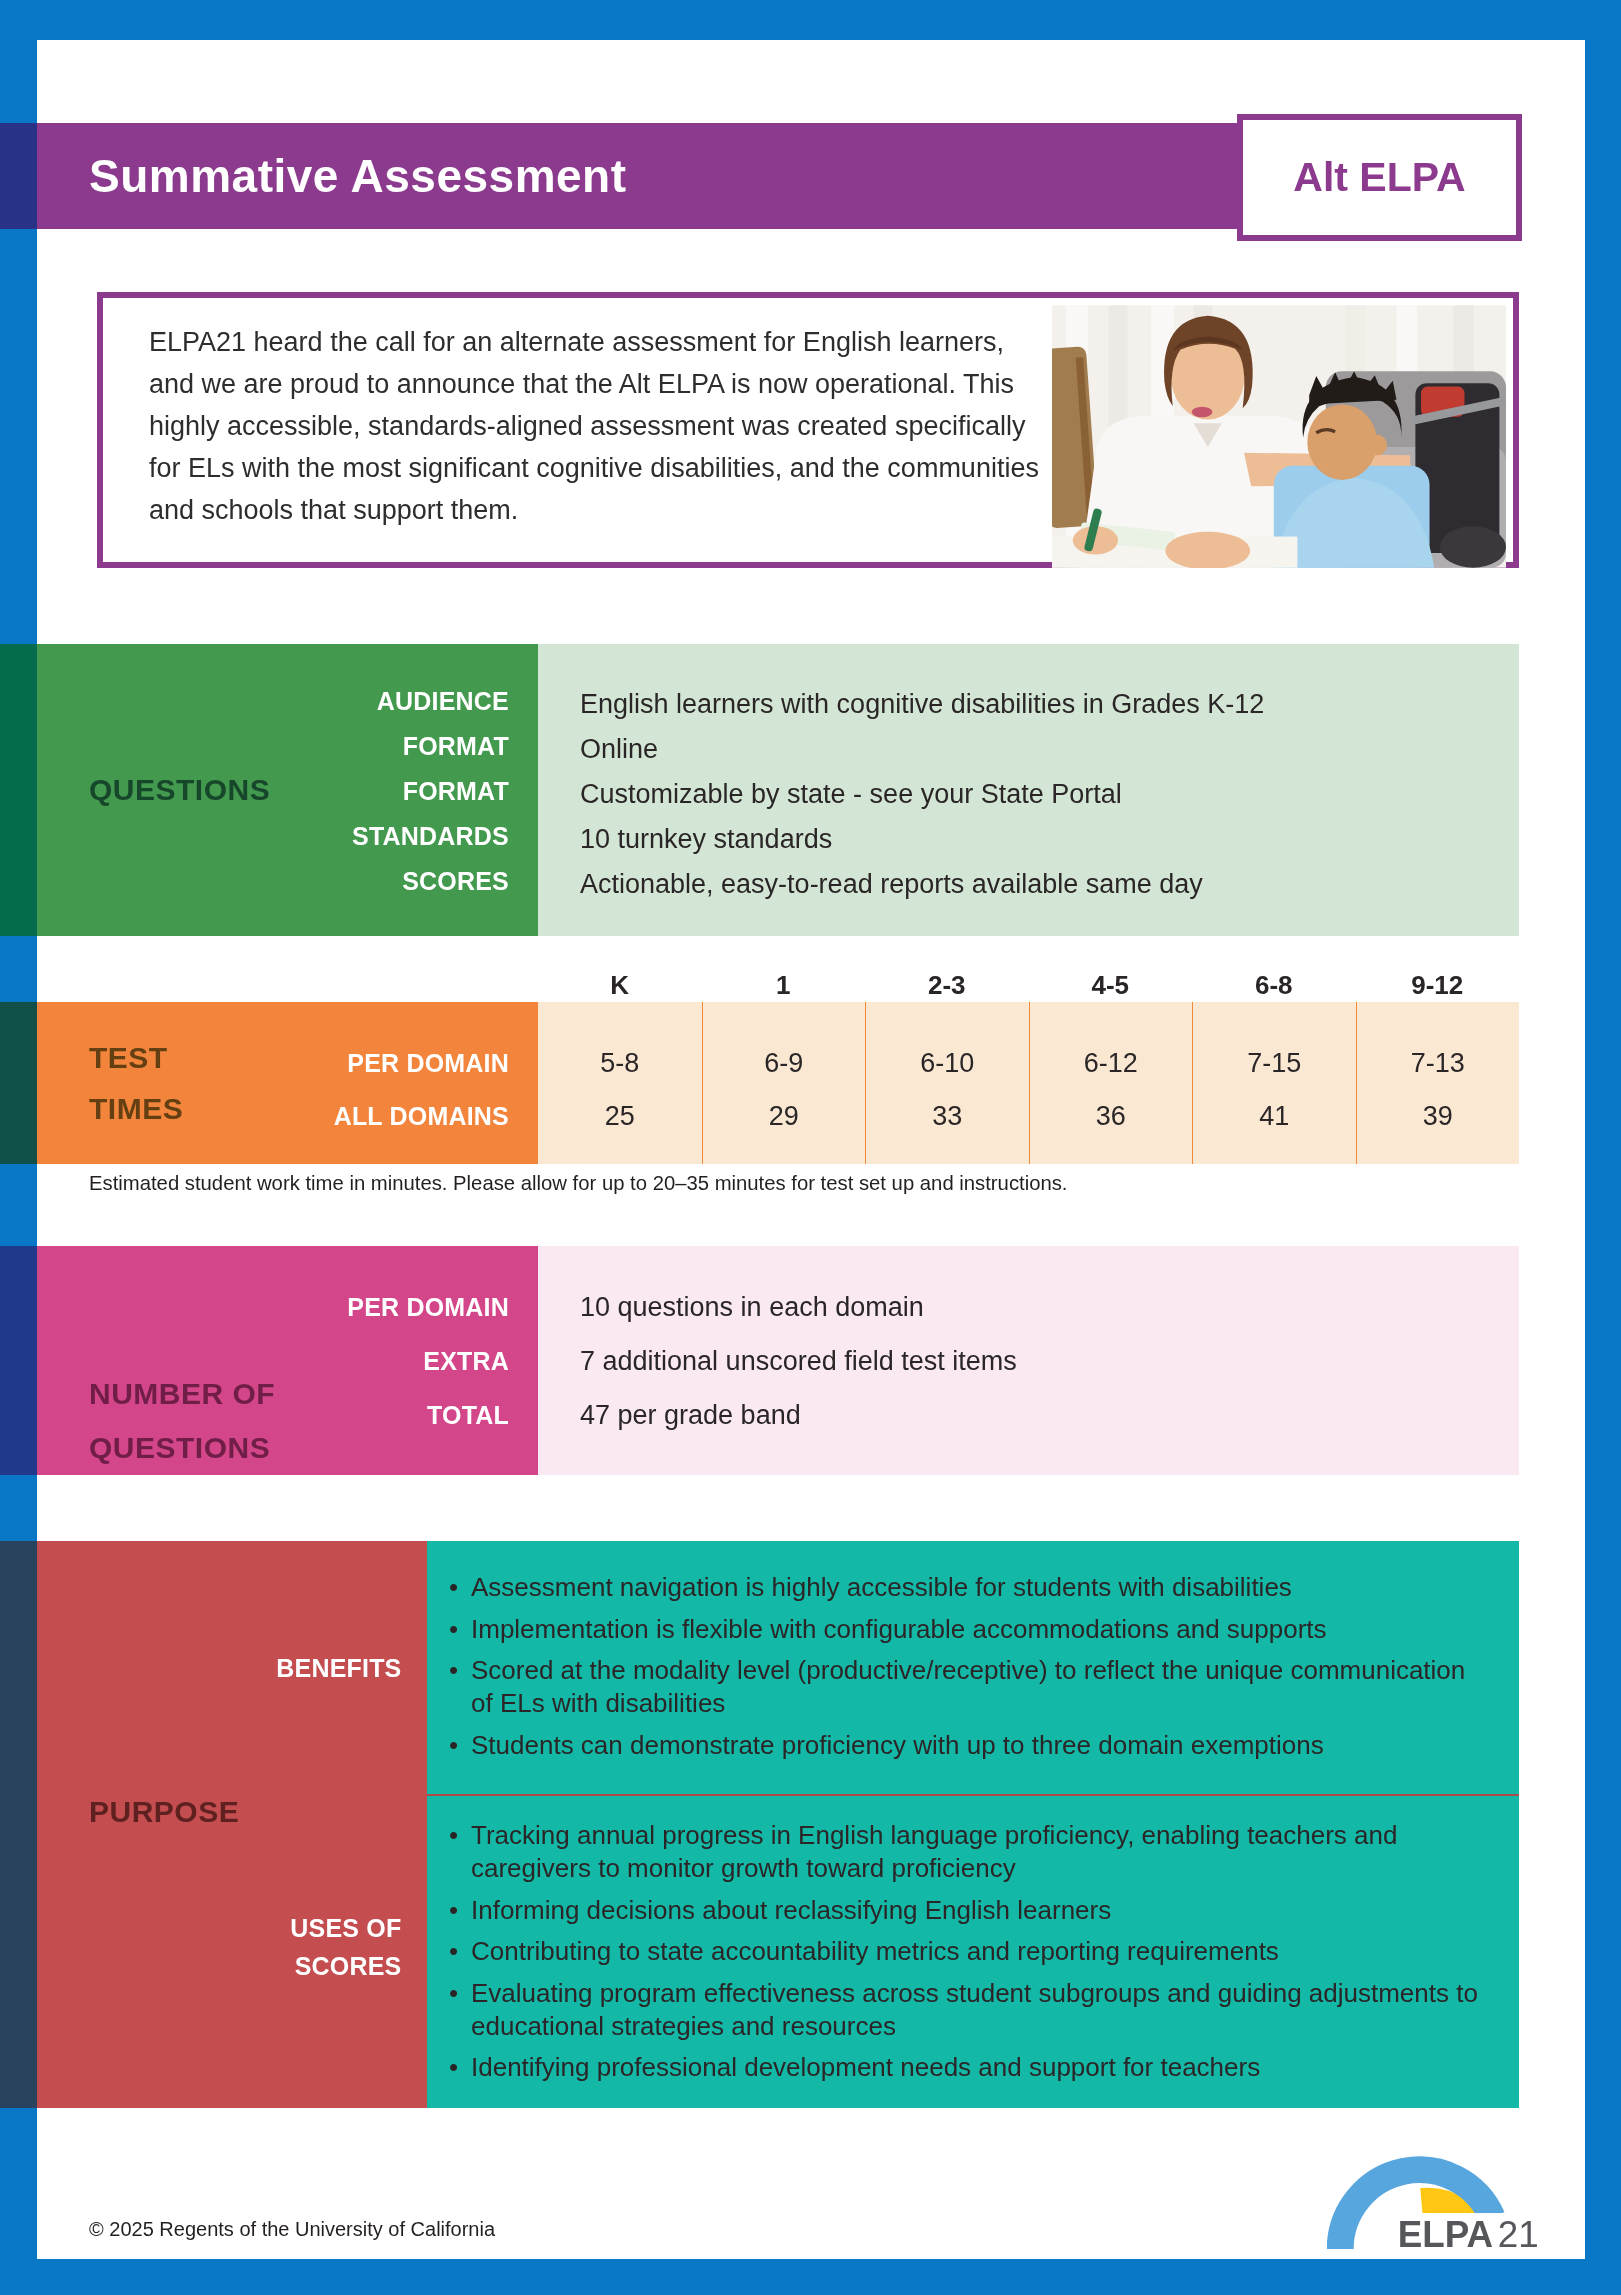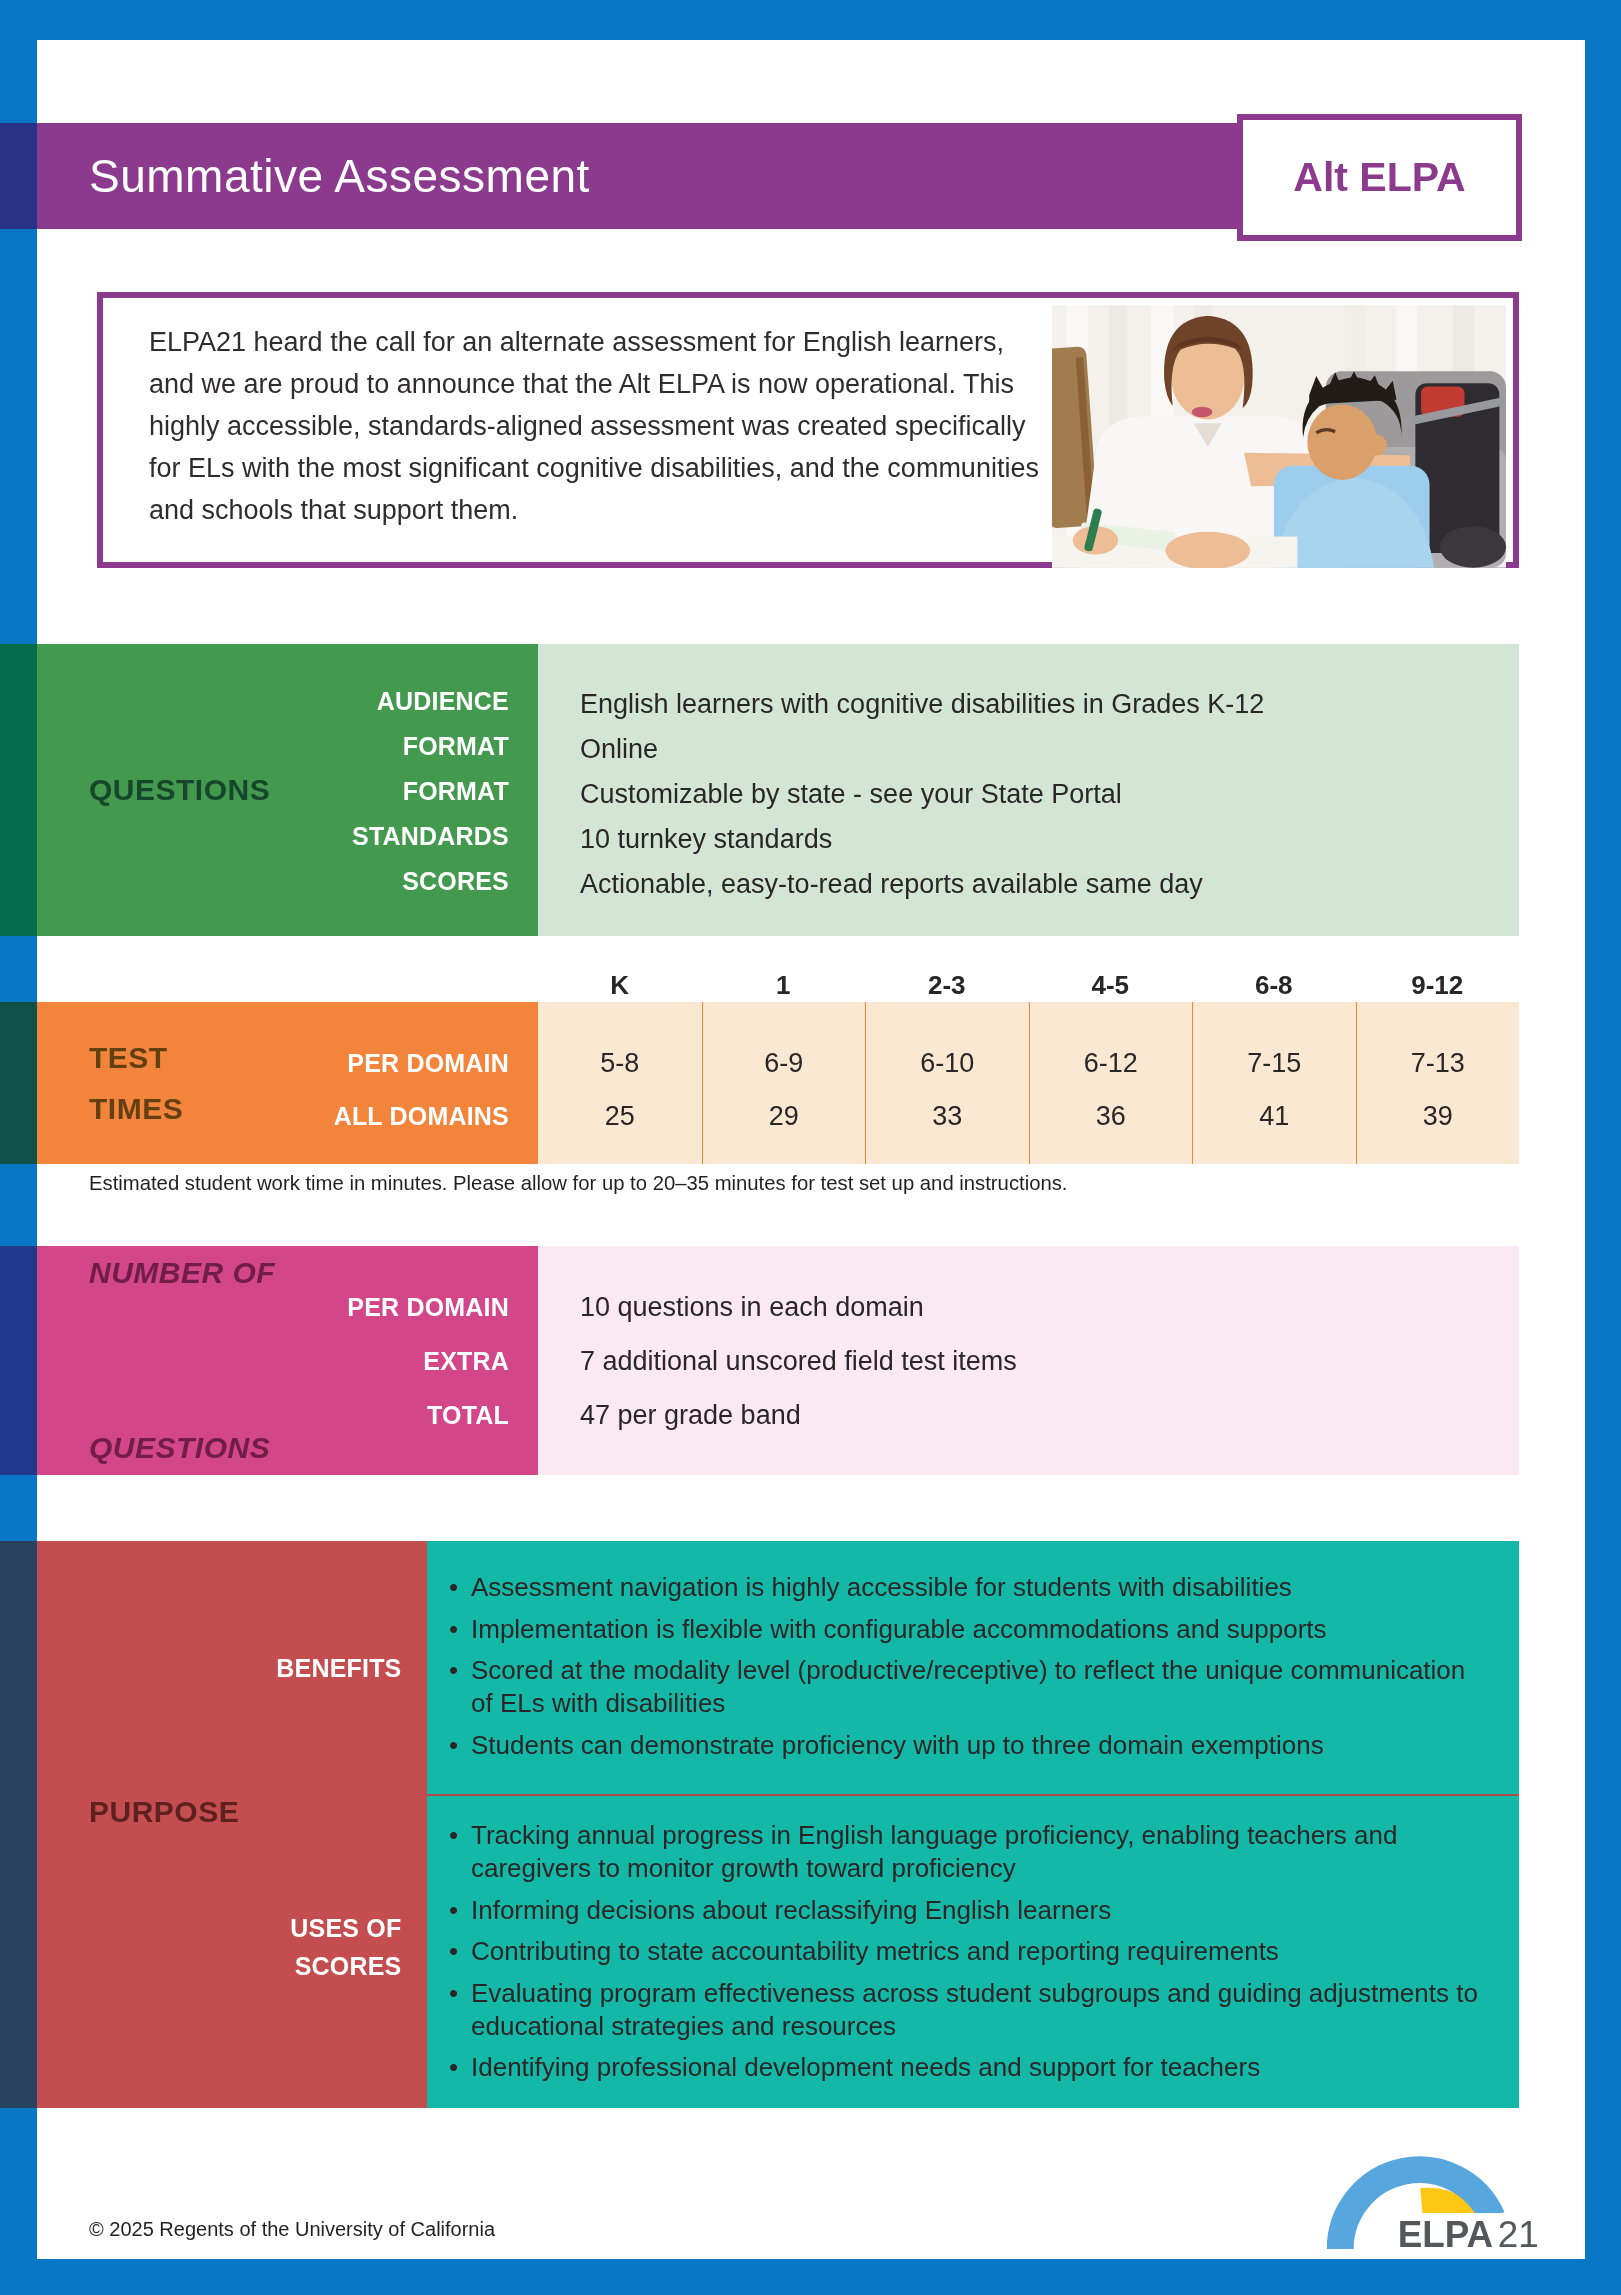--- a/index.html
+++ b/index.html
@@ -8,21 +8,21 @@
   .page{position:absolute;left:37px;top:40px;width:1548px;height:2219px;background:#ffffff;}
   .accent{position:absolute;left:0;width:37px;}
   .accent-header{top:123px;height:106px;background:#283287;}
   .accent-features{top:644px;height:292px;background:#046B4D;}
   .accent-times{top:1002px;height:162px;background:#115048;}
   .accent-questions{top:1246px;height:229px;background:#21398B;}
   .accent-purpose{top:1541px;height:567px;background:#29425E;}
 
   .header-bar{position:absolute;left:37px;top:123px;width:1485px;height:106px;background:#8B3A8E;}
   .header-title{position:absolute;left:52px;top:0;height:102px;line-height:106px;color:#ffffff;
-    font-size:46px;font-weight:normal;letter-spacing:0.5px;}
+    font-size:46px;font-weight:bold;letter-spacing:0.5px;}
   .badge{position:absolute;left:1237px;top:114px;width:285px;height:127px;background:#ffffff;
     border:6.6px solid #8B3A8E;box-sizing:border-box;display:flex;align-items:center;justify-content:center;}
   .badge-text{color:#8B3A8E;font-size:41px;font-weight:bold;}
 
   .intro-box{position:absolute;left:97px;top:292px;width:1422px;height:276px;background:#ffffff;
     border:6.1px solid #8B3A8E;box-sizing:border-box;}
   .intro-text{position:absolute;left:46px;top:23px;width:893px;font-size:27px;line-height:42px;color:#2F2C2D;}
   .intro-photo{position:absolute;top:6.6px;right:6.6px;width:454px;height:263px;overflow:hidden;}
 
   .sec-title{font-size:30px;font-weight:bold;letter-spacing:0.5px;}
@@ -50,21 +50,21 @@
   .times-right{position:absolute;left:538px;top:1002px;width:981px;height:162px;background:#FAE8D3;
     display:grid;grid-template-columns:repeat(6,1fr);}
   .tt-col{box-sizing:border-box;padding-top:35px;}
   .tt-col + .tt-col{border-left:1.9px solid #EF8A3D;}
   .tt-cell{height:53px;display:flex;align-items:center;justify-content:center;font-size:27px;color:#2A2627;}
 
   .note{position:absolute;left:89px;top:1172px;font-size:20.3px;color:#231F20;}
 
   .questions-left{position:absolute;left:37px;top:1246px;width:502px;height:229px;background:#D3478A;}
   .questions-title{position:absolute;left:52px;top:0;height:100%;display:flex;flex-direction:column;
-    justify-content:space-between;color:#701D47;line-height:54px;font-style:italic;}
+    justify-content:flex-end;color:#701D47;line-height:54px;}
   .questions-labels{position:absolute;right:0;top:34px;width:100%;display:grid;grid-auto-rows:54px;}
   .questions-labels .row-label{display:flex;align-items:center;justify-content:flex-end;padding-right:30px;}
   .questions-right{position:absolute;left:538px;top:1246px;width:981px;height:229px;background:#FAE9F2;}
   .questions-values{position:absolute;left:0;top:34px;width:100%;display:grid;grid-auto-rows:54px;}
   .questions-values .row-value{display:flex;align-items:center;padding-left:42px;}
 
   .purpose-left{position:absolute;left:37px;top:1541px;width:391px;height:567px;background:#C44D50;}
   .purpose-title{position:absolute;left:52px;top:254px;color:#5E2120;line-height:33px;}
   .benefits-label{position:absolute;right:26.5px;top:111px;text-align:right;line-height:33px;}
   .uses-label-wrap{position:absolute;right:0;top:368px;width:100%;}

